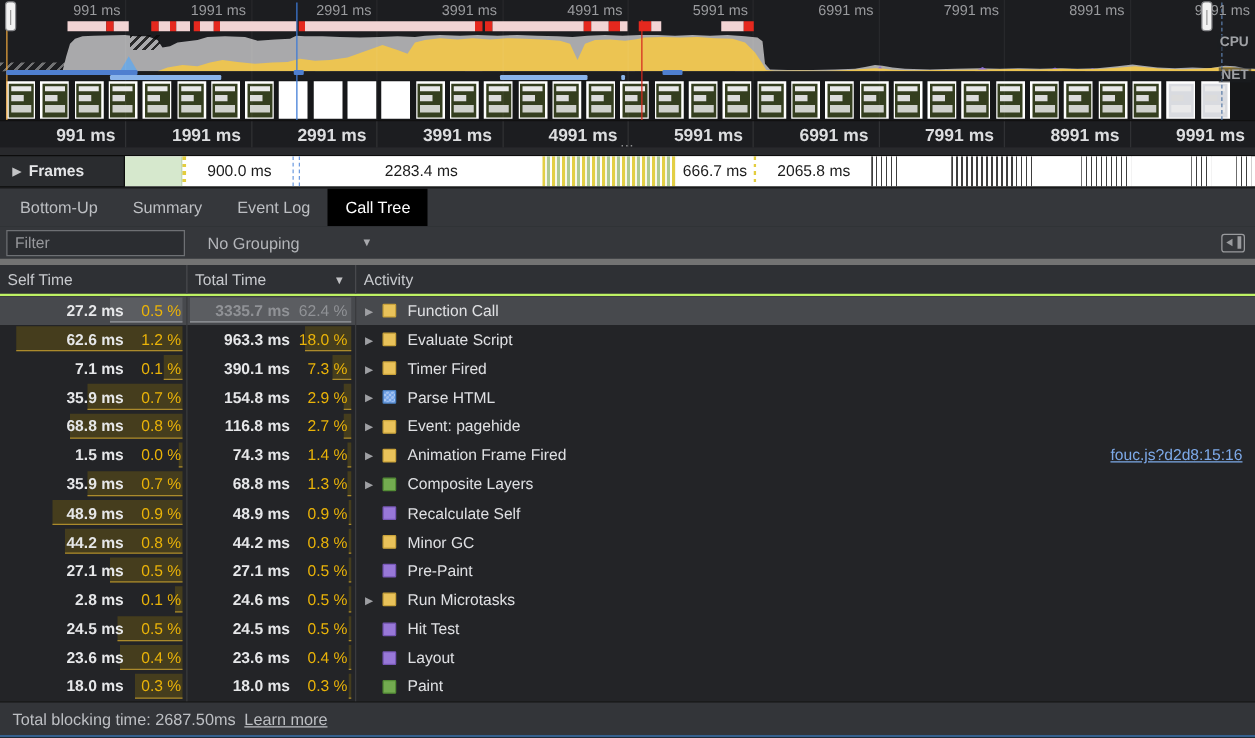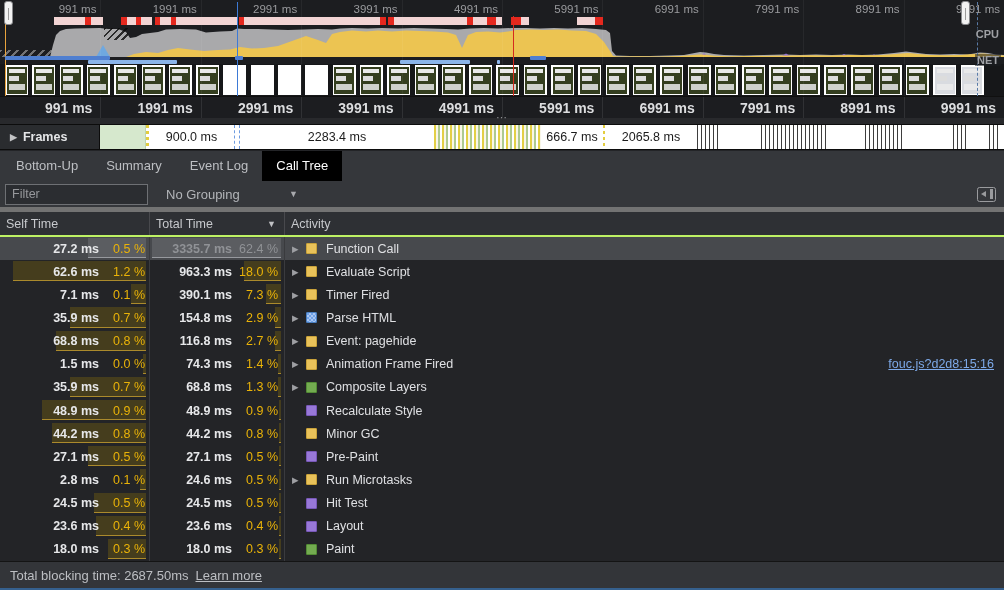--- a/index.html
+++ b/index.html
@@ -613,21 +613,21 @@
           <span class="pct">0.9 %</span>
         </div>
         <div class="cell-total">
           <div class="heatbar" style="right:4px;width:2px"></div>
           <span class="val">48.9 ms</span>
           <span class="pct">0.9 %</span>
         </div>
         <div class="cell-activity">
           <span class="disc"></span>
           <span class="evicon purple"></span>
-          <span class="evname">Recalculate Style</span>
+          <span class="evname">Recalculate Self</span>
         </div>
       </div>
       <div class="trow">
         <div class="cell-self">
           <div class="heatbar" style="right:4px;width:94px"></div>
           <span class="val">44.2 ms</span>
           <span class="pct">0.8 %</span>
         </div>
         <div class="cell-total">
           <div class="heatbar" style="right:4px;width:2px"></div>

